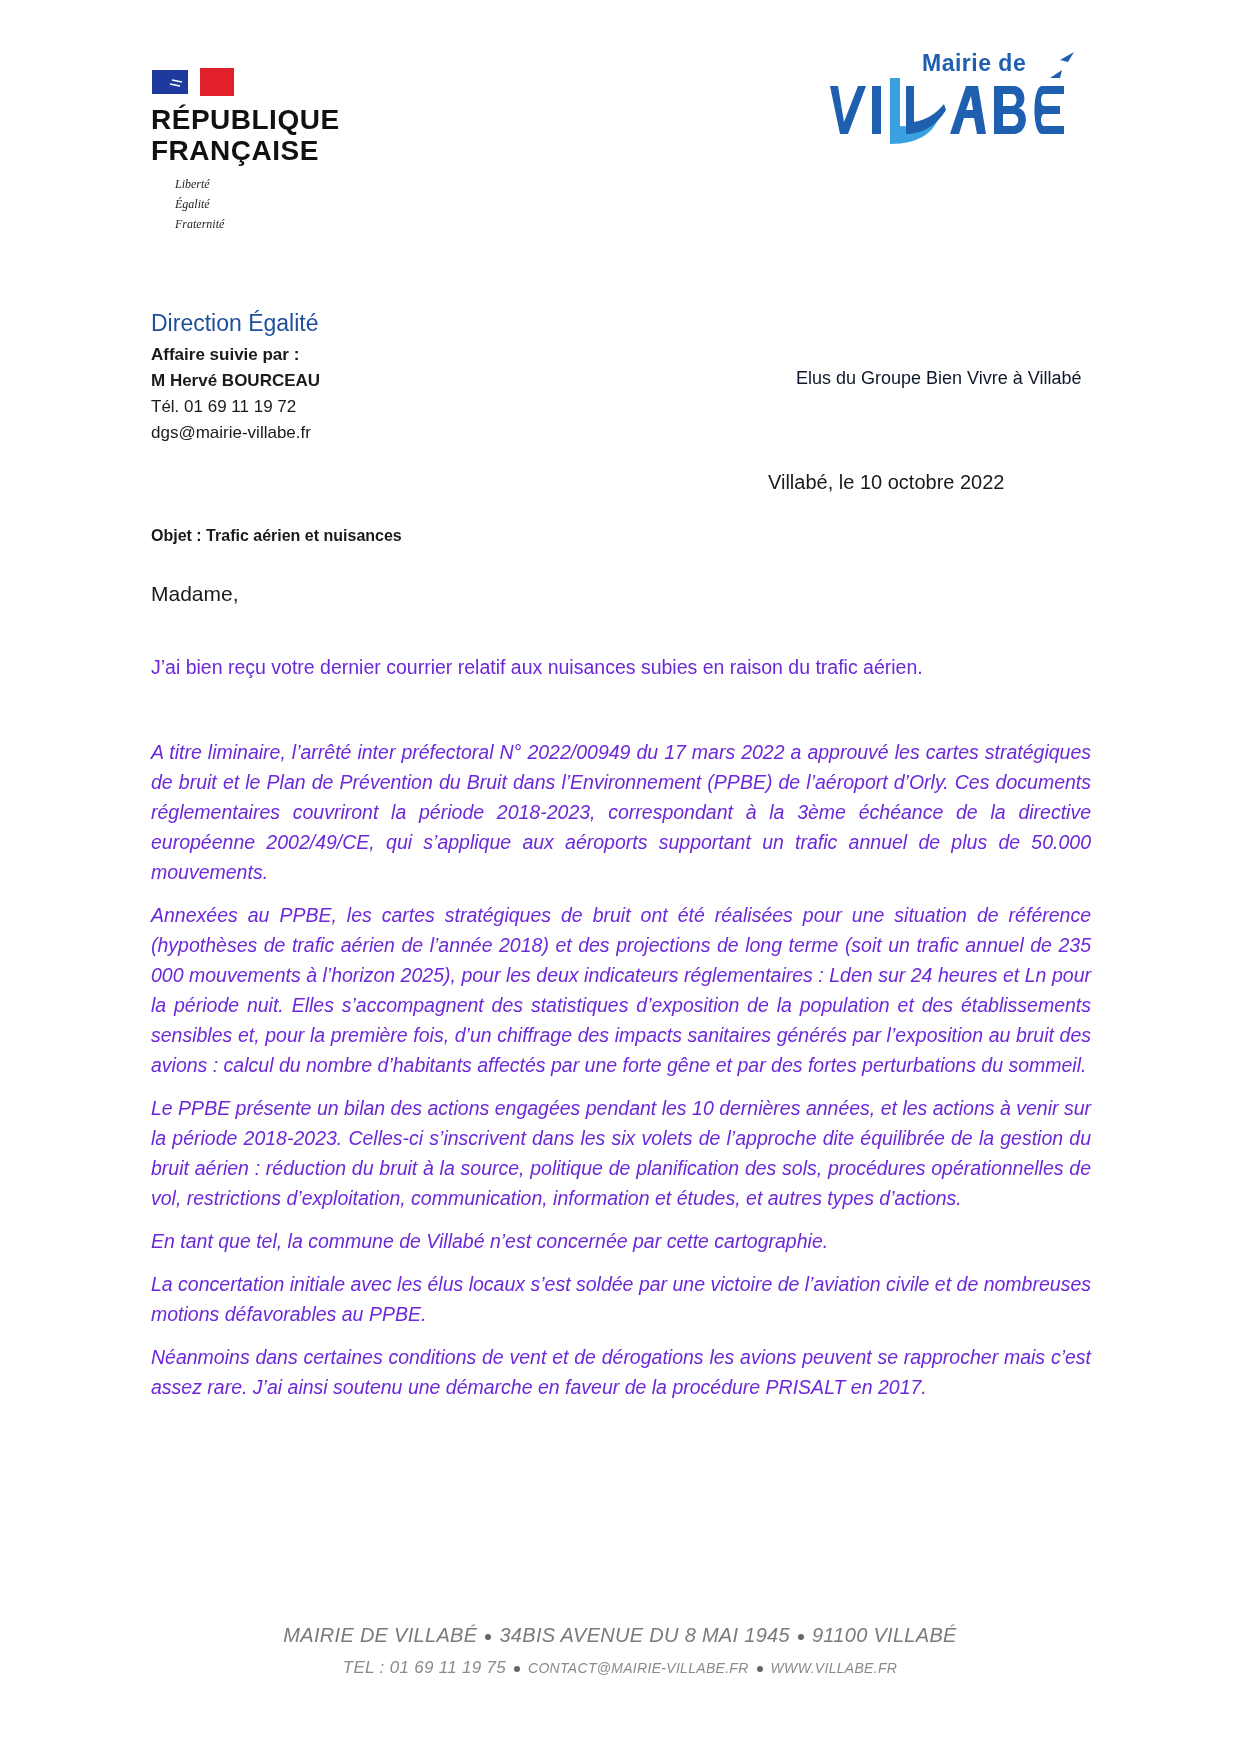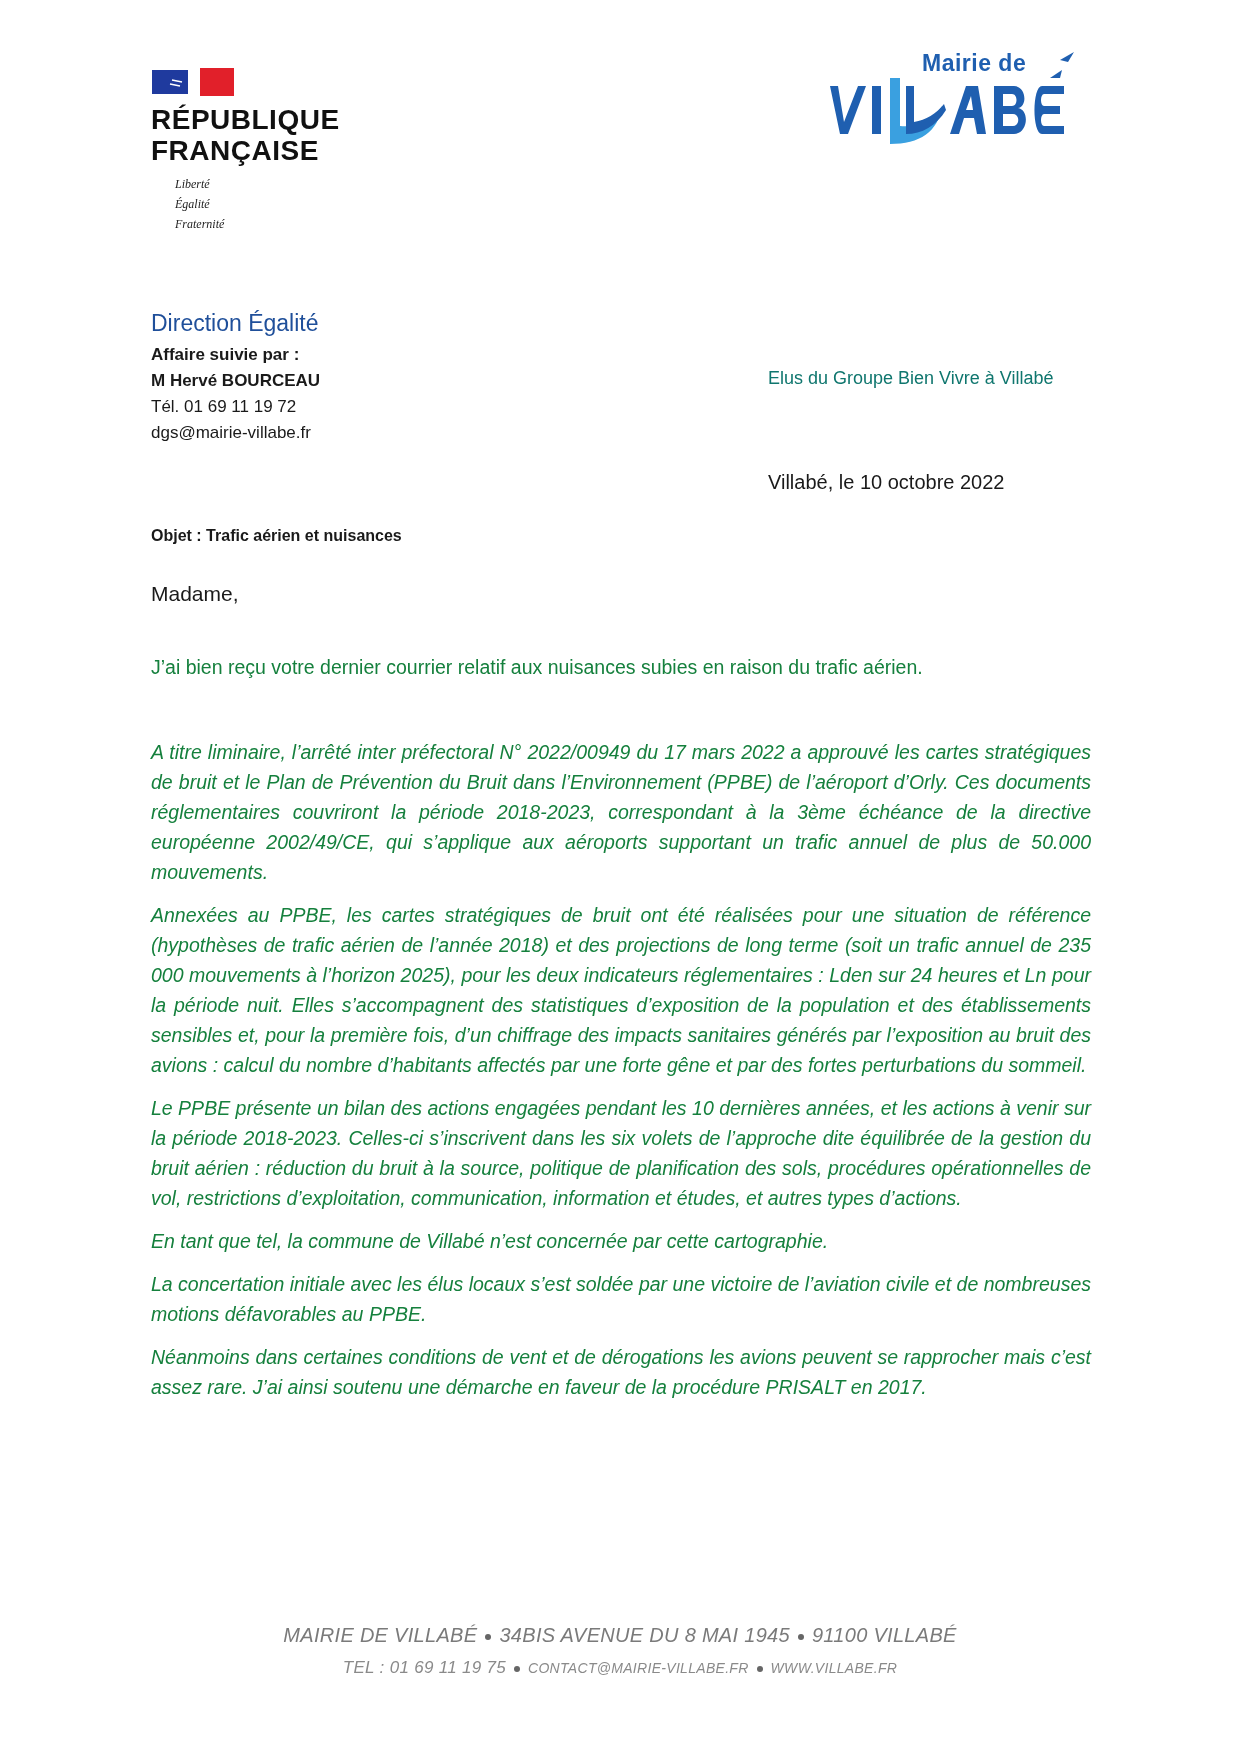--- a/index.html
+++ b/index.html
@@ -10,25 +10,25 @@
   .flag { left: 152px; top: 68px; width: 82px; height: 28px; }
   .rf-title { left: 151px; top: 104px; font-weight: bold; font-size: 28px; line-height: 31px; color: #111; letter-spacing: 0.5px; }
   .motto { left: 153px; top: 174px; font-family: "Liberation Serif", "DejaVu Serif", serif; font-style: italic; font-size: 12px; line-height: 20px; color: #222; margin-left: 22px; }
   
   .logo { left: 828px; top: 48px; width: 260px; height: 100px; }
   .logo-top { left: 922px; top: 50px; font-weight: bold; font-size: 23px; color: #1f5fb0; letter-spacing: 0.5px; }
   
   .dir { left: 151px; top: 310px; font-size: 23px; color: #1f4f9a; }
   .sender { left: 151px; top: 342px; font-size: 17px; line-height: 26px; color: #1a1a1a; }
   .sender .b { font-weight: bold; }
-  .recipient { left: 768px; top: 368px; font-size: 18px; color: #0f766e; }
+  .recipient { left: 796px; top: 368px; font-size: 18px; color: #0f172a; }
   .date { left: 768px; top: 471px; font-size: 20px; color: #1a1a1a; }
   .objet { left: 151px; top: 527px; font-size: 16px; font-weight: bold; }
   .salut { left: 151px; top: 582px; font-size: 21px; }
-  .body-text { left: 151px; width: 940px; font-size: 19.5px; line-height: 30px; text-align: justify; color: #15803d; font-family: "Liberation Sans Narrow", "Liberation Sans", sans-serif; }
+  .body-text { left: 151px; width: 940px; font-size: 19.5px; line-height: 30px; text-align: justify; color: #6d28d9; font-family: "Liberation Sans Narrow", "Liberation Sans", sans-serif; }
   .body-text p { margin: 0 0 13px 0; }
   .intro { top: 652px; }
   .paras { top: 737px; font-style: italic; }
   .footer1 { left: 0; width: 1240px; top: 1624px; text-align: center; font-size: 20px; font-style: italic; color: #7a7a7a; letter-spacing: 0.3px; }
   .footer2 { left: 0; width: 1240px; top: 1658px; text-align: center; font-size: 17px; font-style: italic; color: #8a8a8a; letter-spacing: 0.3px; }
   .footer2 .small { font-size: 14px; }
   .dot { display: inline-block; width: 6px; height: 6px; border-radius: 50%; background: #666; margin: 0 8px; vertical-align: middle; }
 </style>
 </head>
 <body>

